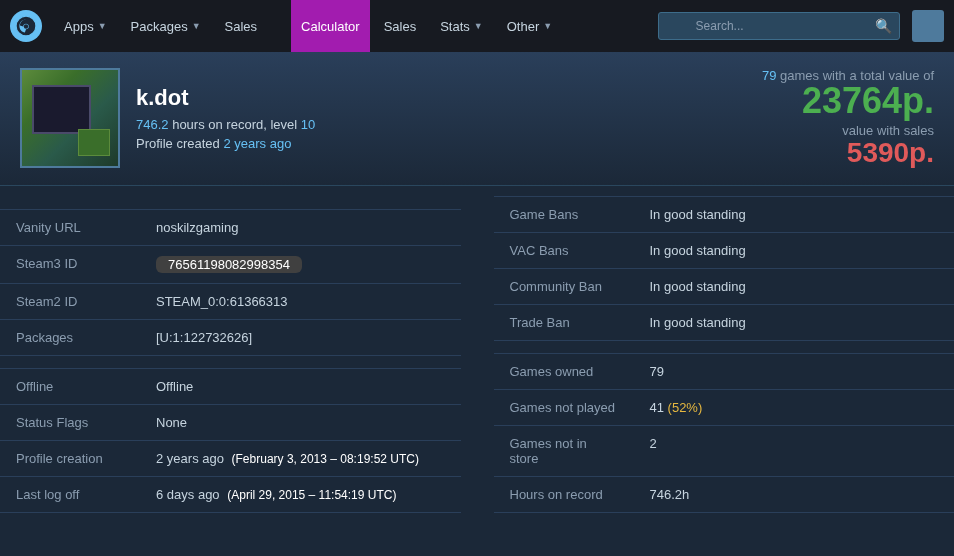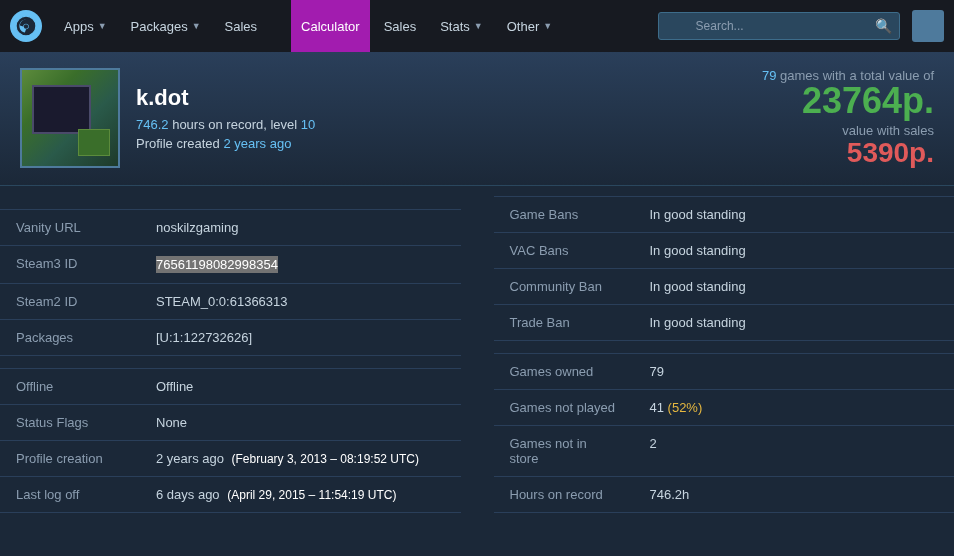--- a/index.html
+++ b/index.html
@@ -144,24 +144,25 @@
     .info-table td:first-child {
       color: #8b9db0;
       width: 140px;
       font-size: 13px;
     }
     .info-table td:last-child {
       color: #c6d4df;
       font-size: 13px;
     }
     .highlight-text {
-      background: #737373;
+      background: #404040;
       color: #fff;
-      padding: 1px 0;
+      padding: 1px 12px;
       display: inline-block;
+      border-radius: 6px;
     }
     .good-standing { color: #4caf50; }
     .muted { color: #ffffff; font-size: 12px; margin-left: 4px; }
     .percent-yellow { color: #e6b840; }
 
     .divider-row td { padding: 6px 0 !important; border: none !important; background: transparent; }
 
     .col-divider {
       width: 1px;
       background: #2a3f5a;

